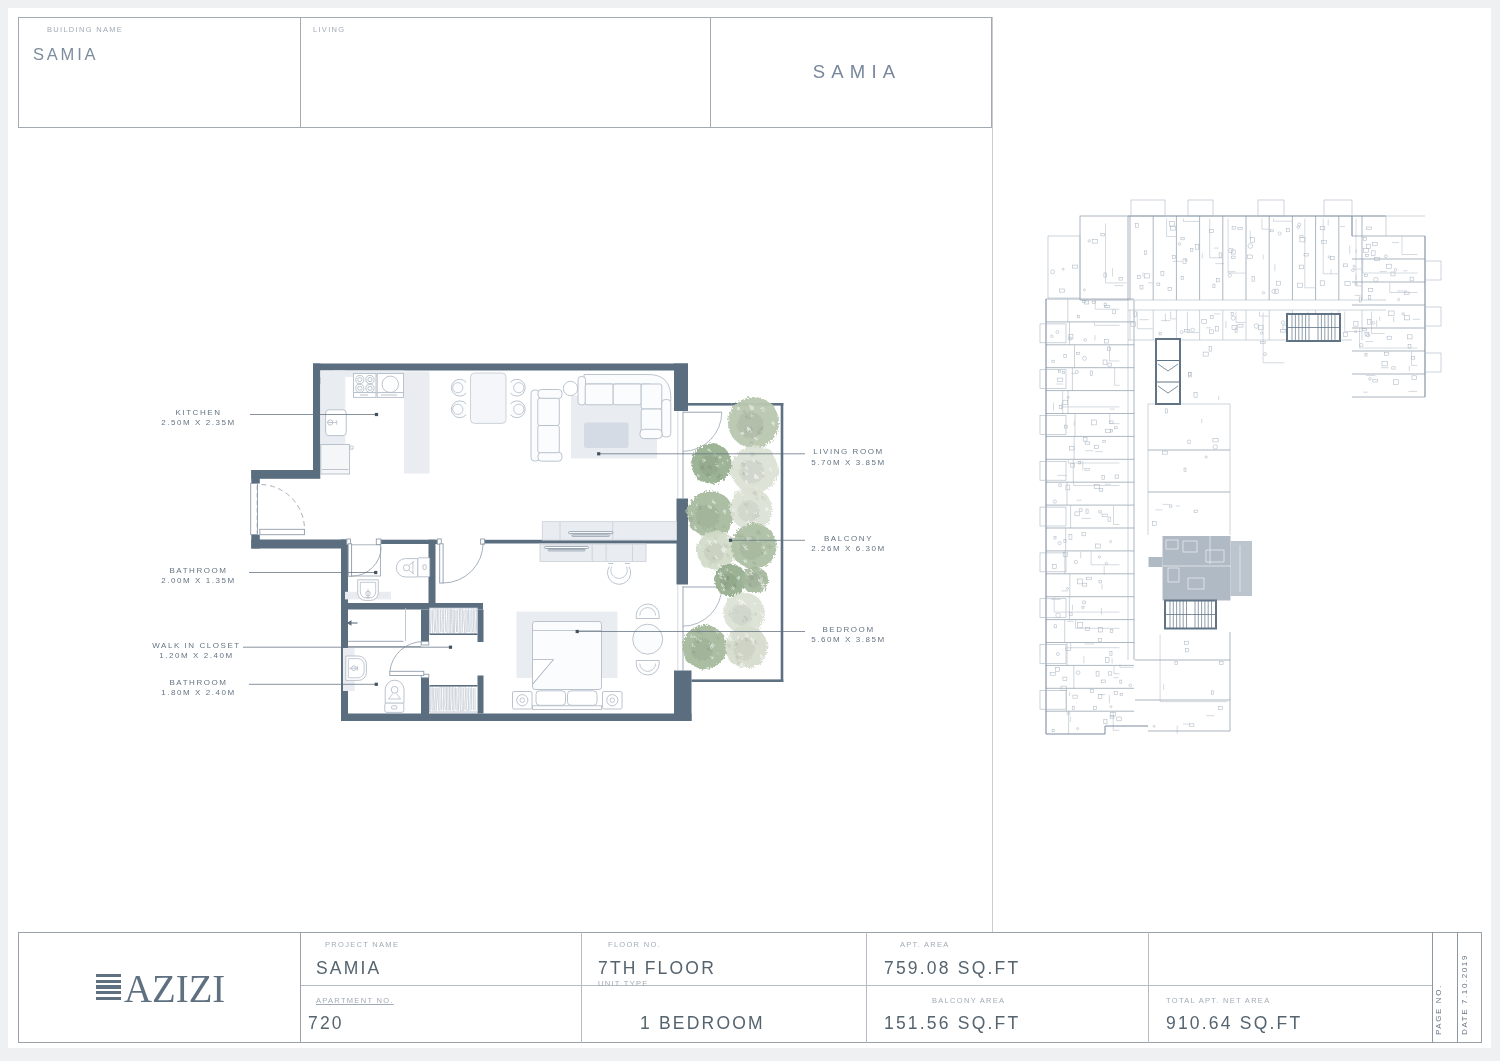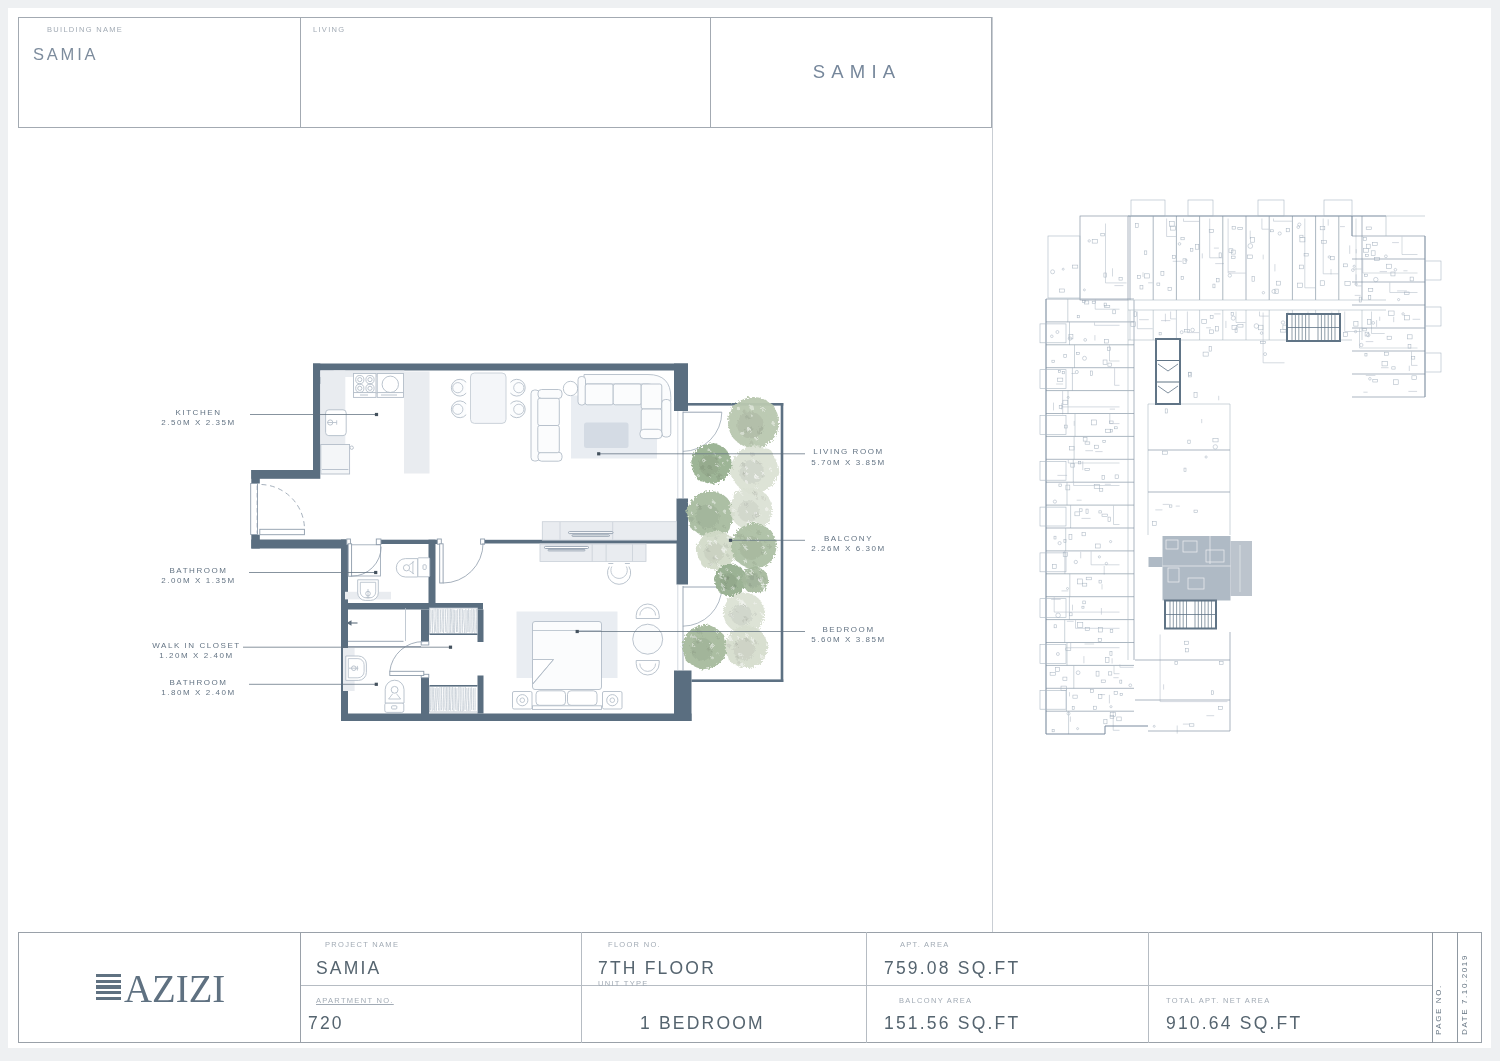--- a/index.html
+++ b/index.html
@@ -1362,21 +1362,21 @@
 <div class="abs val" style="left:884px;top:958px;text-align:center;">759.08 SQ.FT</div>
 
 <div class="abs lbl" style="left:316px;top:996px;text-decoration:underline;">APARTMENT NO.</div>
 
 <div class="abs val" style="left:308px;top:1013px;text-align:center;">720</div>
 
 <div class="abs lbl" style="left:598px;top:979px;text-align:center;">UNIT TYPE</div>
 
 <div class="abs val" style="left:598px;top:1013px;margin-left:42px;">1 BEDROOM</div>
 
-<div class="abs lbl" style="left:899px;top:996px;">BALCONY AREA</div>
+<div class="abs lbl" style="left:932px;top:996px;">BALCONY AREA</div>
 
 <div class="abs val" style="left:884px;top:1013px;">151.56 SQ.FT</div>
 
 <div class="abs lbl" style="left:1166px;top:996px;">TOTAL APT. NET AREA</div>
 
 <div class="abs val" style="left:1166px;top:1013px;">910.64 SQ.FT</div>
 
 <div class="abs" style="left:1434px;top:1035px;font-size:8px;letter-spacing:1.6px;color:#667583;transform:rotate(-90deg);transform-origin:left top;white-space:nowrap;">PAGE NO.</div>
 
 <div class="abs" style="left:1460px;top:1035px;font-size:8px;letter-spacing:1.6px;color:#667583;transform:rotate(-90deg);transform-origin:left top;white-space:nowrap;">DATE 7.10.2019</div>

